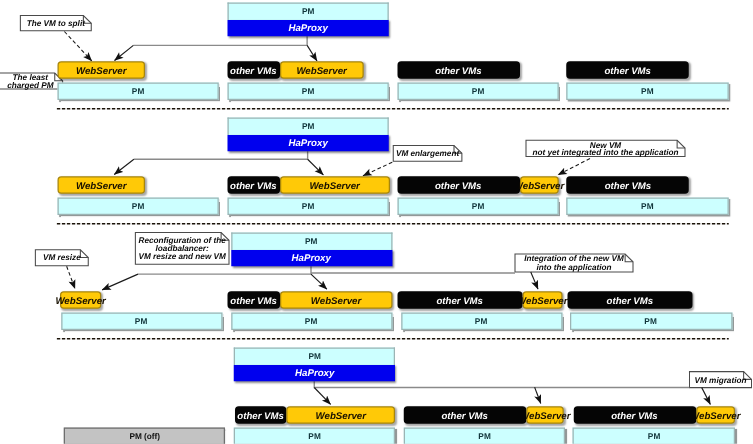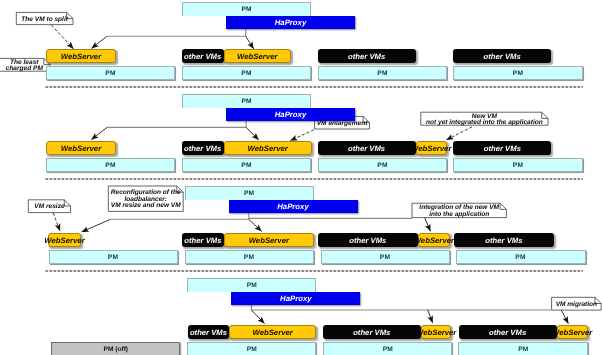--- a/index.html
+++ b/index.html
@@ -7,21 +7,21 @@
        font-family:"Liberation Sans",sans-serif;}
   #stage{position:relative;width:602px;height:355px;background:#fff;overflow:hidden;
        -webkit-font-smoothing:antialiased;text-rendering:geometricPrecision;}
   .box{position:absolute;box-sizing:border-box;display:flex;align-items:center;
        justify-content:center;font-weight:bold;font-style:italic;white-space:nowrap;}
   .pm{background:#CCFFFF;border:1px solid #9CB4B4;color:#10343a;font-style:normal;
       font-size:6.6px;letter-spacing:.2px;box-shadow:1.2px 1.2px 0.6px rgba(40,50,50,.5);}
   .pmoff{background:#C3C3C3;border:1px solid #6E6E6E;color:#101010;font-style:normal;
       font-size:6.6px;box-shadow:1px 1px 1.2px rgba(0,0,0,.45);}
   .haproxy{background:#0000EE;color:#fff;font-size:7.75px;
-      box-shadow:1px 1px 1.5px rgba(0,0,0,.45);margin-left:44px;}
+      box-shadow:1px 1px 1.5px rgba(0,0,0,.45);}
   .pmtop{background:#CCFFFF;border:1px solid #9CB4B4;border-bottom:none;color:#10343a;
       font-style:normal;font-size:6.6px;}
   .ws{background:#FFC907;border:1px solid #A8860B;border-radius:3px;color:#181000;
       font-size:7.75px;box-shadow:1.2px 1.2px 1.6px rgba(0,0,0,.35);}
   .wsclipL{overflow:visible;clip-path:inset(-6px -14px -6px 0px);}
   .wsover{overflow:visible;}
   .ovm{background:#050505;color:#fff;border-radius:3px;font-size:7.7px;
       box-shadow:1.2px 1.2px 1.6px rgba(0,0,0,.35);}
   svg.layer{position:absolute;left:0;top:0;width:602px;height:355px;overflow:visible;}
   .notebox{position:absolute;box-sizing:border-box;display:flex;flex-direction:column;

